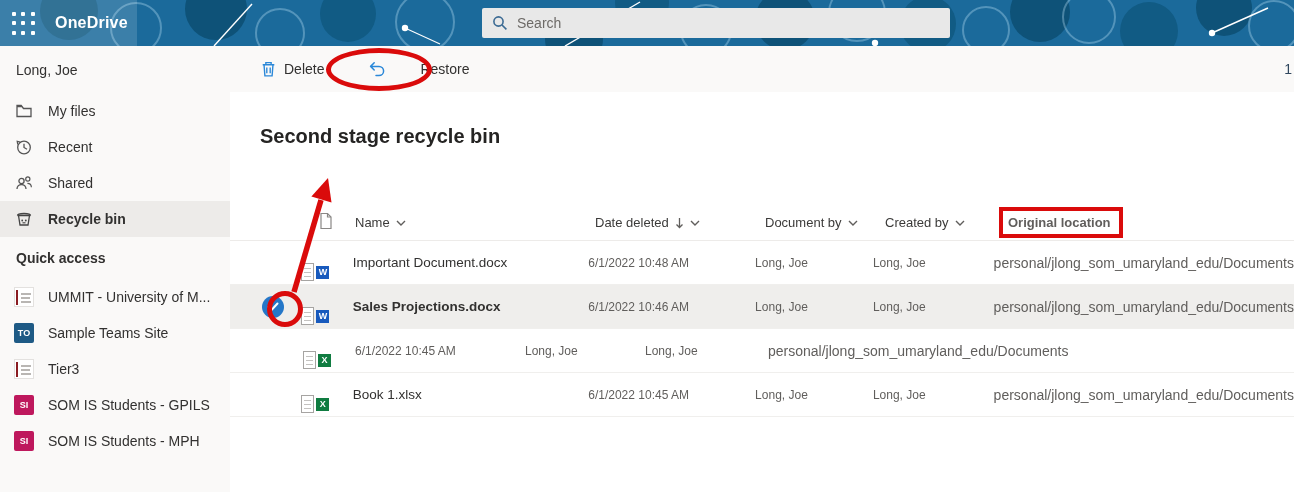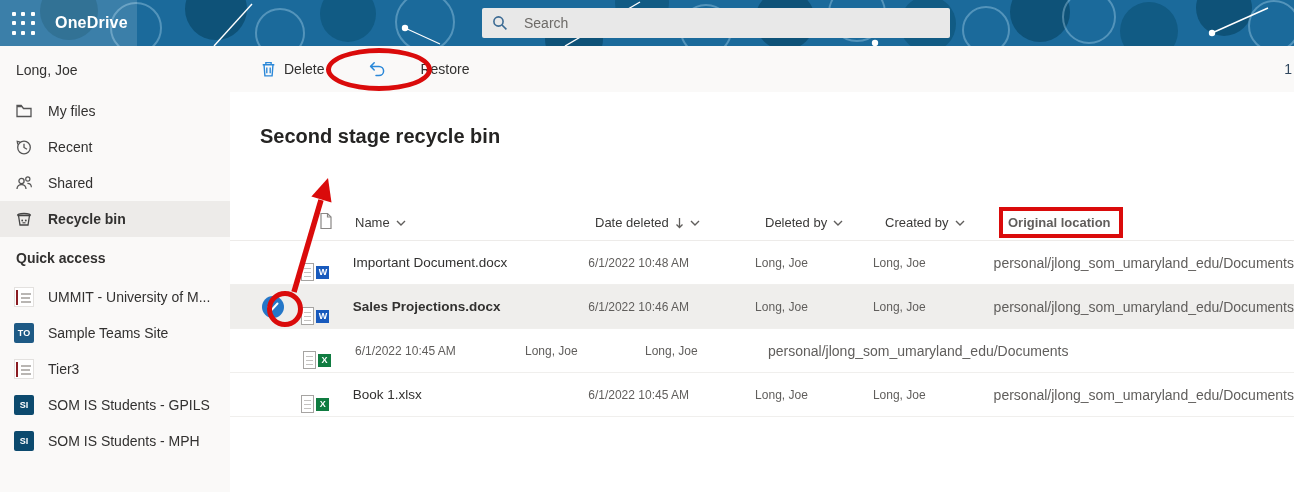--- a/index.html
+++ b/index.html
@@ -11,21 +11,21 @@
   .circ { position:absolute; border-radius:50%; }
   .circ.fill { background:#115b84; }
   .circ.fill2 { background:#0e5278; }
   .circ.line { border:2px solid rgba(190,225,245,.35); }
   .app-band { position:absolute; left:0; top:0; width:137px; height:46px; background:rgba(255,255,255,.14); }
   .waffle { position:absolute; left:12px; top:12px; width:24px; height:24px; display:grid; grid-template-columns:repeat(3,1fr); gap:4px; cursor:pointer; }
   .waffle i { width:4px; height:4px; background:#fff; border-radius:1px; }
   .app-name { position:absolute; left:55px; top:0; height:46px; display:flex; align-items:center; color:#fff; font-size:16px; font-weight:bold; letter-spacing:.2px; }
   .searchbox { position:absolute; left:482px; top:8px; width:468px; height:30px; background:#e8e8e8; border-radius:2px; display:flex; align-items:center; padding:0 10px; }
   .searchbox svg { flex:0 0 auto; }
-  .searchbox input { border:none; outline:none; background:transparent; font-family:"Liberation Sans",sans-serif; font-size:14px; color:#323130; margin-left:16px; width:100%; }
+  .searchbox input { border:none; outline:none; background:transparent; font-family:"Liberation Sans",sans-serif; font-size:14px; color:#323130; margin-left:9px; width:100%; }
   .searchbox input::placeholder { color:#6d6a67; }
 
   
   .toolbar { position:absolute; left:0; top:46px; width:1294px; height:46px; background:#faf9f8; display:flex; align-items:center; }
   .tb-btn { display:flex; align-items:center; gap:7px; height:34px; padding:0 8px; cursor:pointer; border-radius:2px; }
   .tb-btn .lbl { font-size:14px; color:#323130; }
   .tb-del { margin-left:252px; }
   .tb-res { margin-left:28px;gap:34px; }
   .sel-count { position:absolute; right:2px; top:0; height:46px; display:flex; align-items:center; font-size:14px; color:#30475e; }
 
@@ -42,21 +42,21 @@
   .qa-item .qicon { width:20px; height:20px; margin-right:14px; flex:0 0 auto; position:relative; overflow:hidden; }
   .logo-doc { background:#fff; border:1px solid #e3e1df; }
   .logo-doc .stripe { position:absolute; left:1px; top:2px; width:2px; height:15px; background:#8a1c22; }
   .logo-doc .l1,.logo-doc .l2,.logo-doc .l3 { position:absolute; left:6px; height:2px; background:#b9b6b3; }
   .logo-doc .l1 { top:5px; width:10px; } .logo-doc .l2 { top:9px; width:9px; } .logo-doc .l3 { top:13px; width:10px; }
   .logo-flag { display:grid; grid-template-columns:1fr 1fr; grid-template-rows:1fr 1fr; }
   .logo-flag i:nth-child(1){ background:#d2353b; } .logo-flag i:nth-child(2){ background:repeating-linear-gradient(45deg,#eead00 0 3px,#1d1d1d 3px 6px); }
   .logo-flag i:nth-child(3){ background:repeating-linear-gradient(45deg,#1d1d1d 0 3px,#eead00 3px 6px); } .logo-flag i:nth-child(4){ background:#d2353b; }
   .logo-initials { display:flex; align-items:center; justify-content:center; color:#fff; font-size:9px; font-weight:bold; border-radius:2px;text-align:center; }
   .logo-to { background:#1e5a85; }
-  .logo-si { background:#0c4a6e; }
+  .logo-si { background:#be185d; }
 
   
   .content { position:absolute; left:230px; top:92px; width:1064px; height:400px; background:#fff; }
   .page-title { position:absolute; left:30px; top:33px; font-size:20px; font-weight:bold; color:#252423; }
   .table { position:absolute; left:0; top:113px; right:0; }
   .trow { display:flex; align-items:center; }
   .thead { height:36px; border-bottom:1px solid #edebe9; font-size:13px; color:#3b3a39; }
   .thead .hcell { display:flex; align-items:center; gap:6px; cursor:pointer; }
   .thead .chev { color:#605e5c; }
   .hloc { font-weight:bold; color:#252423; }
@@ -258,21 +258,21 @@
         <div class="col-date hcell" style="color:#3b3a39;font-size:13px;">
           <span>Date deleted</span>
           <svg width="9" height="12" viewBox="0 0 9 12">
               <path d="M4.5 1 V10 M1.5 7.5 L4.5 10.5 L7.5 7.5" fill="none" stroke="#605e5c" stroke-width="1.3"></path>
             </svg>
           <svg class="chev" width="10" height="6" viewBox="0 0 10 6">
               <polyline points="1,1 5,5 9,1" fill="none" stroke="#605e5c" stroke-width="1.4"></polyline>
             </svg>
         </div>
         <div class="col-delby hcell" style="color:#3b3a39;font-size:13px;">
-          <span>Deleted by</span>
+          <span>Document by</span>
           <svg class="chev" width="10" height="6" viewBox="0 0 10 6">
               <polyline points="1,1 5,5 9,1" fill="none" stroke="#605e5c" stroke-width="1.4"></polyline>
             </svg>
         </div>
         <div class="col-creby hcell" style="color:#3b3a39;font-size:13px;">
           <span>Created by</span>
           <svg class="chev" width="10" height="6" viewBox="0 0 10 6">
               <polyline points="1,1 5,5 9,1" fill="none" stroke="#605e5c" stroke-width="1.4"></polyline>
             </svg>
         </div>

